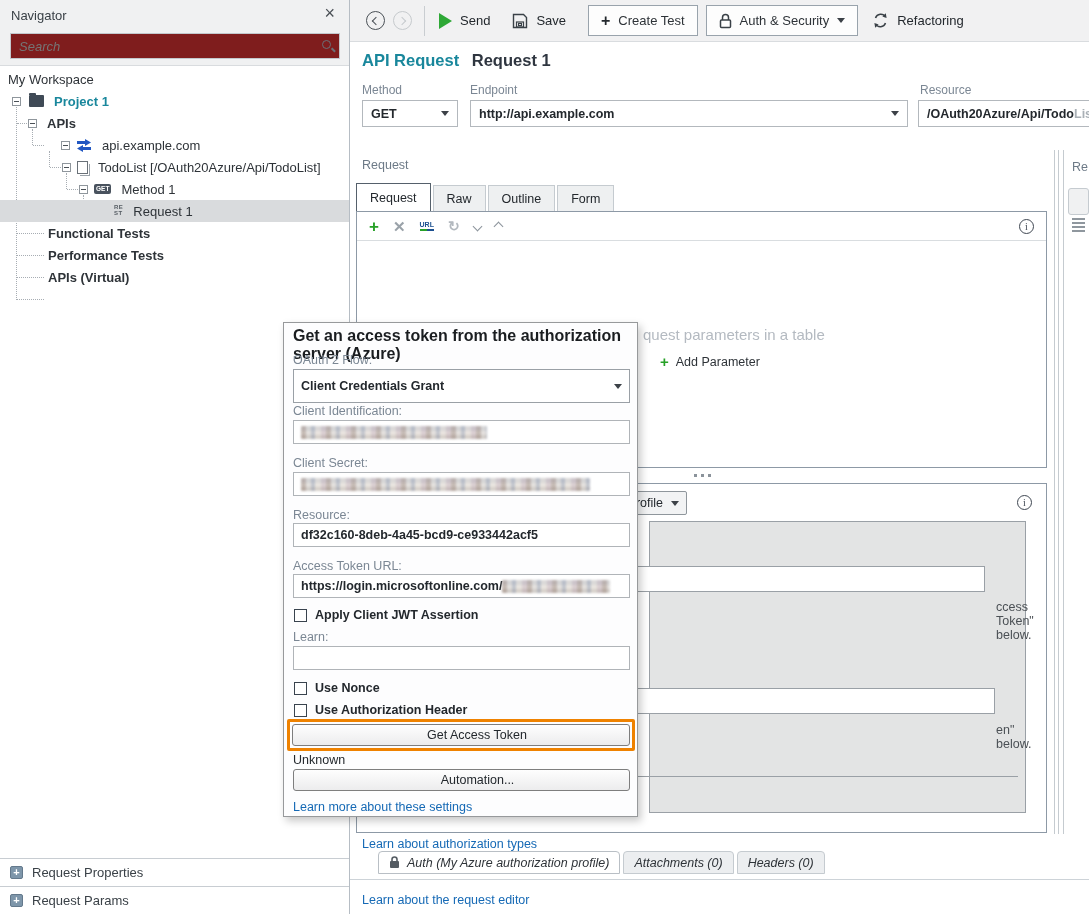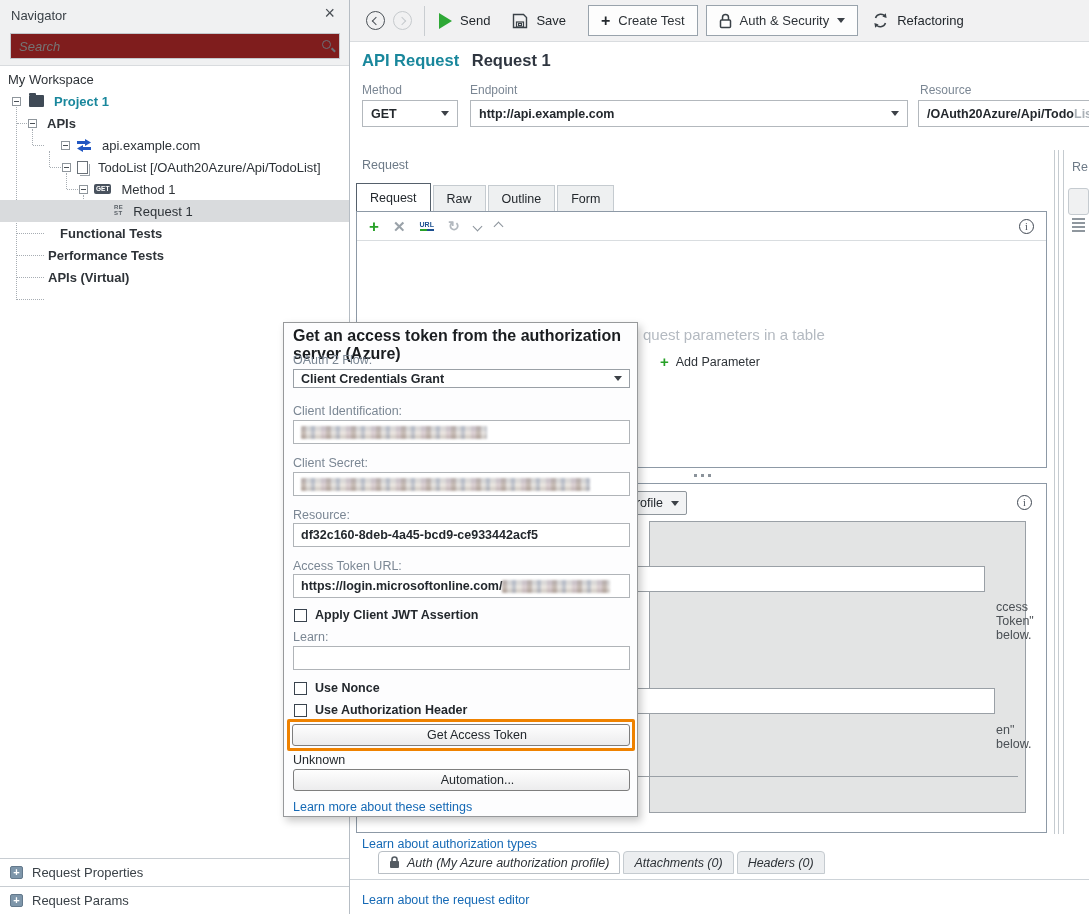--- a/index.html
+++ b/index.html
@@ -135,21 +135,21 @@
   .burger{position:absolute;left:1072px;top:218px;width:13px;}
   .burger i{display:block;height:1.5px;background:#8f979e;margin-bottom:2.5px;}
 
   
   .dialog{position:absolute;left:283px;top:322px;width:355px;height:495px;background:#fdfdfe;
           border:1px solid #97999b;box-shadow:3px 4px 8px rgba(0,0,0,.22);z-index:10;}
   .dlg-title{position:absolute;left:9px;top:4px;font-size:16px;font-weight:bold;color:#1a1d20;}
   .dlabel{position:absolute;left:9px;font-size:12.5px;color:#7b8794;}
   .dfield{position:absolute;left:9px;width:337px;height:24px;background:#fff;border:1px solid #b0b4b8;
           display:flex;align-items:center;padding:0 7px;font-size:12.5px;font-weight:600;color:#23282d;}
-  .dselect{height:19px;border-color:#9aa0a6;}
+  .dselect{height:34px;border-color:#9aa0a6;}
   .redact{height:13px;border-radius:1px;filter:blur(1px);
     background-image:
       repeating-linear-gradient(90deg,rgba(141,118,106,.45) 0 5px,rgba(196,190,184,.35) 5px 10px,
         rgba(122,132,152,.4) 10px 14px,rgba(209,197,183,.3) 14px 20px,rgba(170,140,150,.35) 20px 25px),
       repeating-linear-gradient(0deg,rgba(150,140,130,.35) 0 4px,rgba(220,215,210,.3) 4px 8px,rgba(130,140,160,.25) 8px 13px);}
   .cbrow{position:absolute;left:10px;display:flex;align-items:center;cursor:pointer;}
   .cb{width:13px;height:13px;border:1px solid #39434e;background:#fff;margin-right:8px;flex:0 0 13px;}
   .cblabel{font-size:12.5px;font-weight:600;color:#23282d;}
   .ring{position:absolute;left:3px;top:396px;width:348px;border:3px solid var(--highlight-orange);
         border-radius:2px;padding:2px;}
@@ -222,21 +222,21 @@
         <span class="tl">Method 1</span>
       </div>
       <div class="trow selected" style="padding-left:108px">
         <span class="rest-ic">
           <span>RE</span><br>
           <span>ST</span>
         </span>
         <span class="tl">Request 1</span>
       </div>
       <div class="trow" style="padding-left:48px">
-        <span class="tl bold" style="margin-left:12px">Functional Tests</span>
+        <span class="tl bold" style="margin-left:0">Functional Tests</span>
       </div>
       <div class="trow" style="padding-left:48px">
         <span class="tl bold" style="margin-left:0">Performance Tests</span>
       </div>
       <div class="trow" style="padding-left:48px">
         <span class="tl bold" style="margin-left:0">APIs (Virtual)</span>
       </div>
     </div>
 
     <div class="nav-bottom" style="top:858px;">

